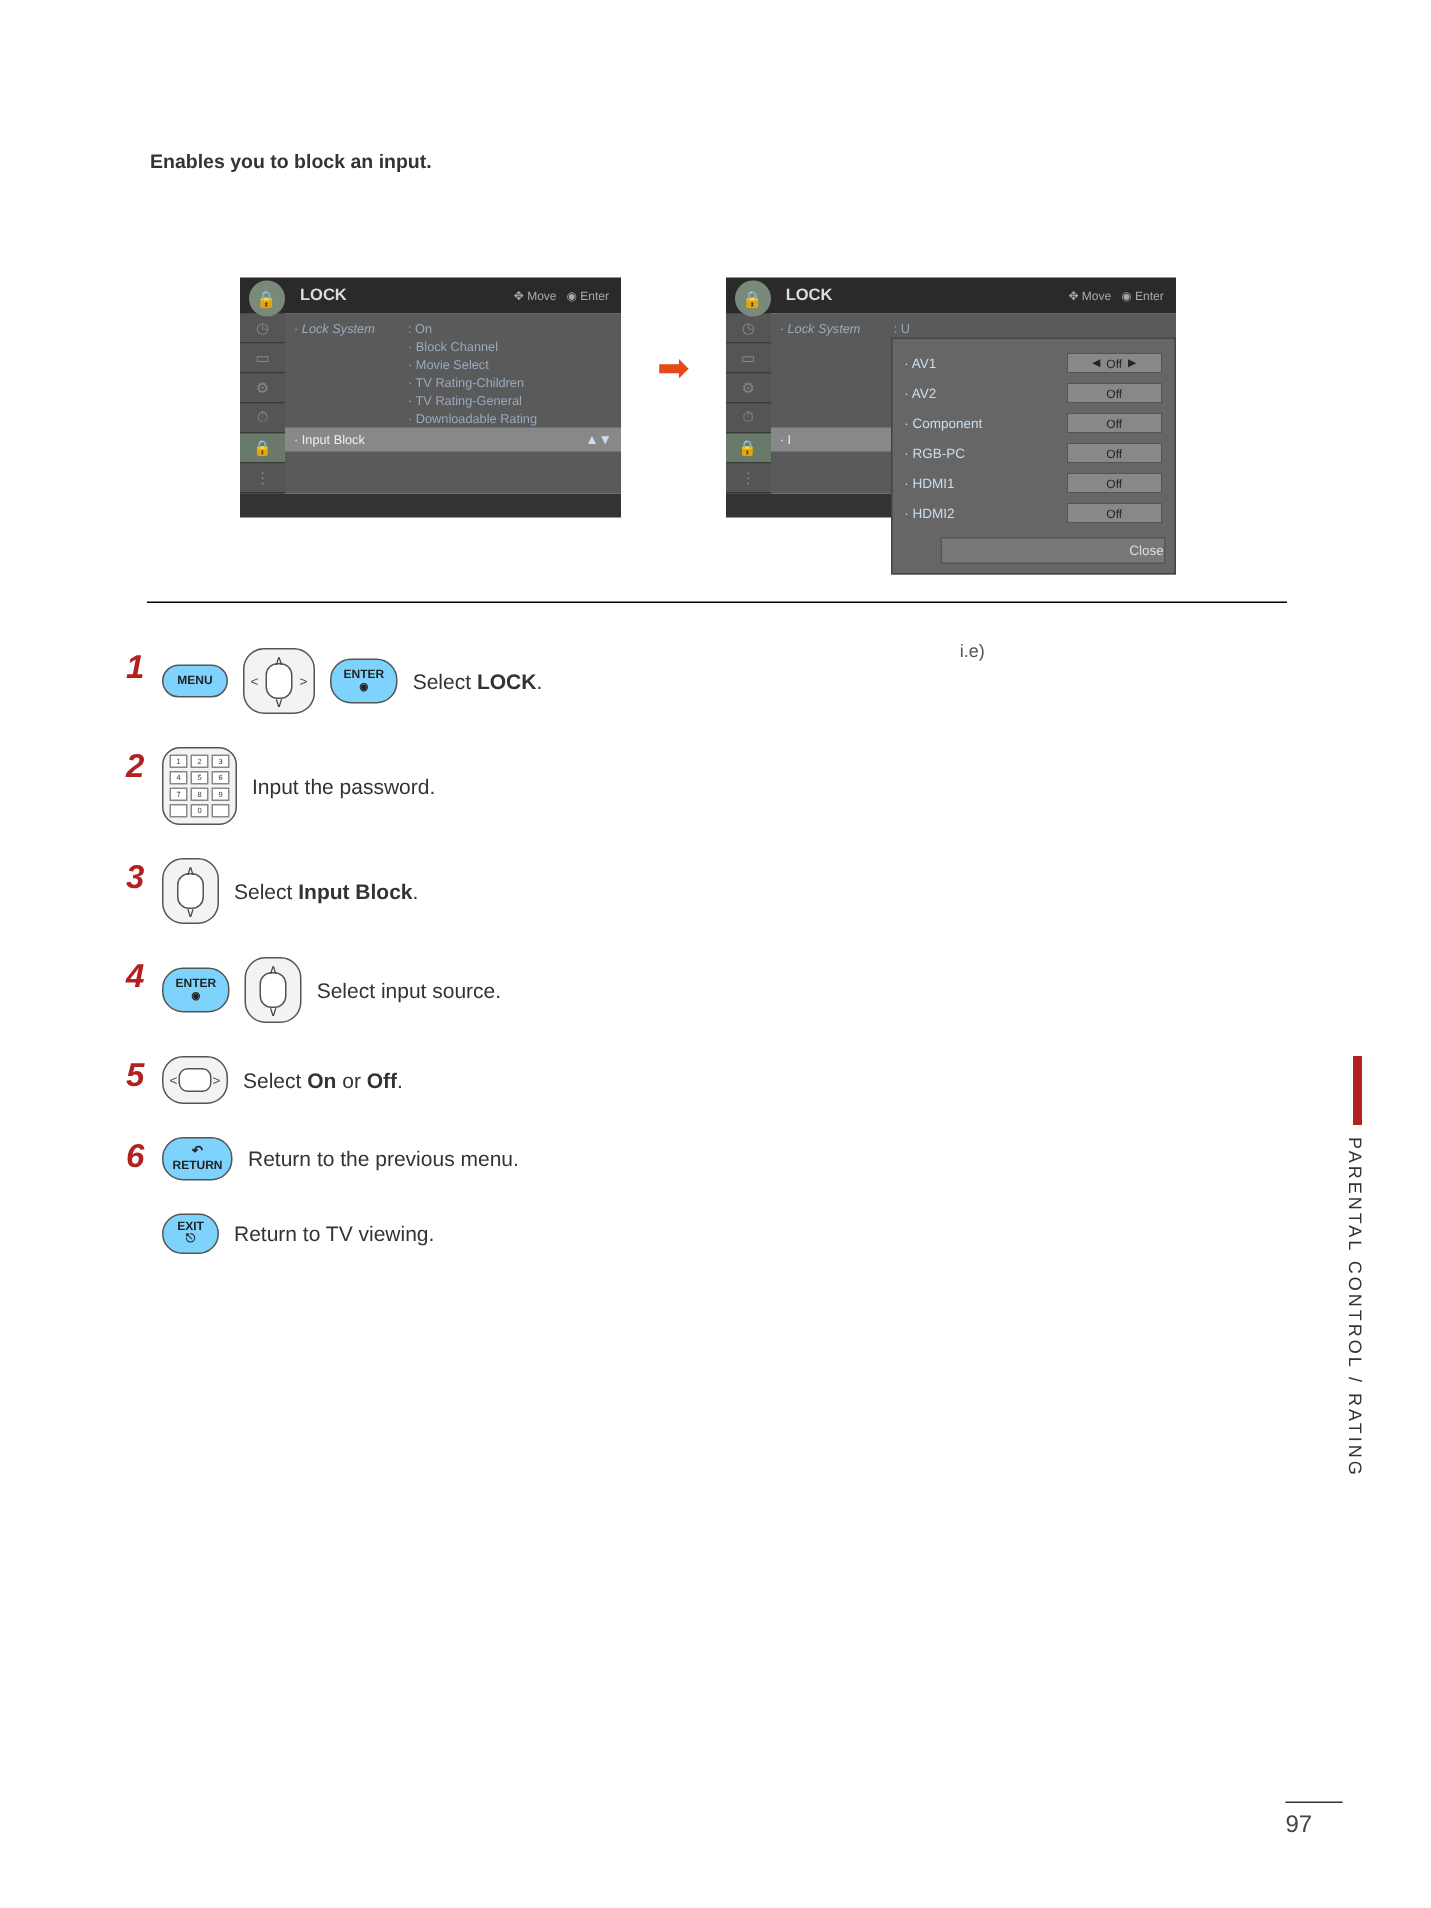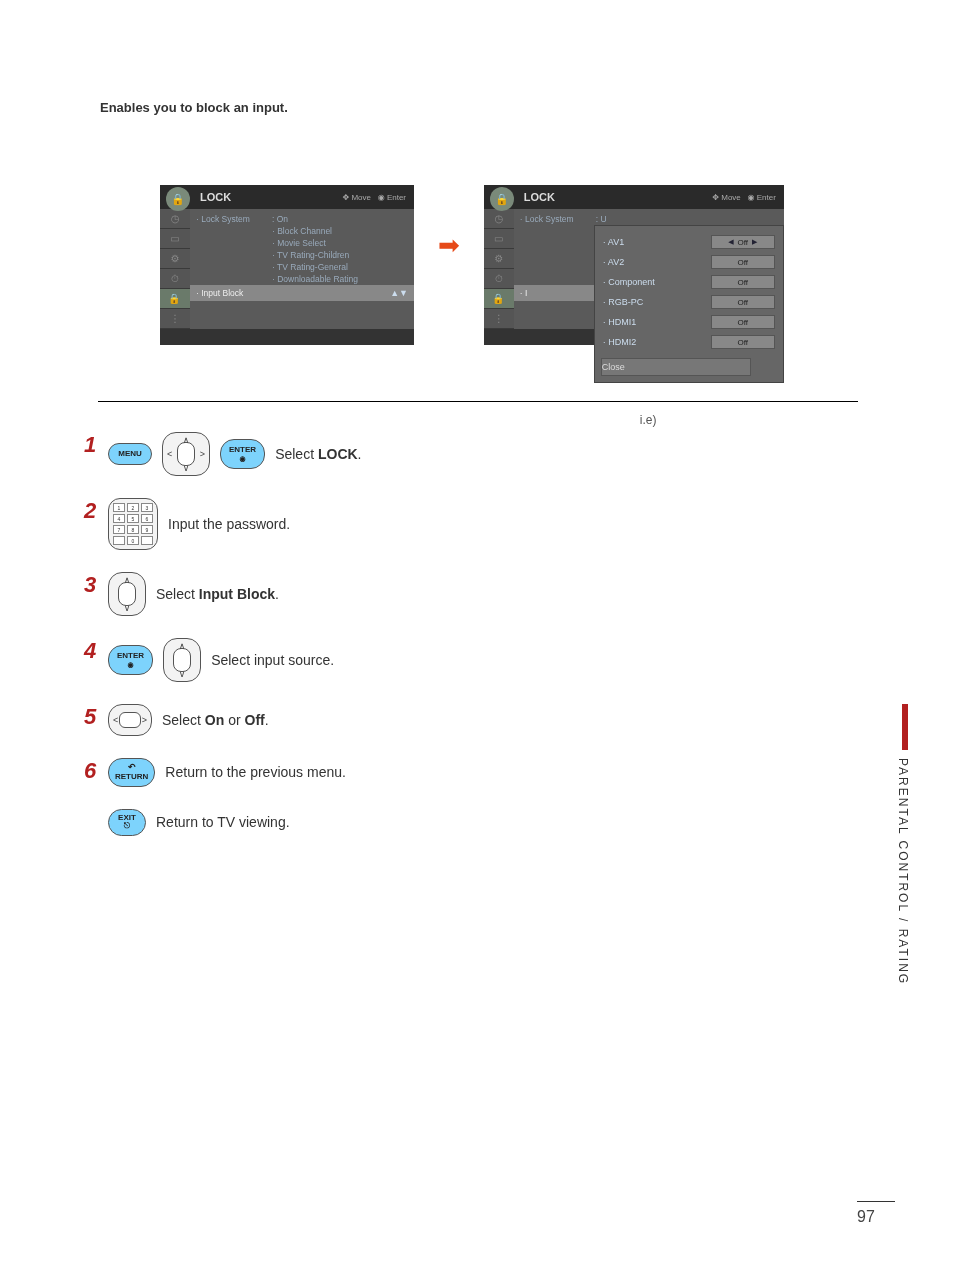--- a/index.html
+++ b/index.html
@@ -92,21 +92,21 @@
     flex: 1;
     padding: 4px 0;
     position: relative;
   }
   .osd-row {
     display: flex;
     padding: 1px 6px;
     font-size: 8.5px;
     color: #bcd;
   }
-  .osd-row .lab { width: 76px; color:#9ab; }
+  .osd-row .lab { width: 76px; color:#9ab;font-style:italic; }
   .osd-row .val { color:#9ab; }
   .osd-row.hl {
     background: #888;
     color: #eee;
     padding: 3px 6px;
     display:flex;justify-content:space-between;align-items:flex-end;
   }
   .osd-row.hl .val{color:#eee;}
   .updown{font-size:9px;color:#cde;}
   .osd-footer {
@@ -138,21 +138,21 @@
     background: #888;
     border: 1px solid #555;
     color: #222;
     font-size: 8px;
     display:flex;align-items:center;justify-content:center;
     gap:4px;
   }
   .pill .tri { color:#223; font-size:7px; }
   .close-row {
     margin-top: 6px;
-    text-align: left;
+    text-align: right;
     text-decoration: underline;
   }
   .close-btn {
     display:inline-block;
     width: 150px;
     padding: 3px 0;
     background:#777;
     border:1px solid #555;
     color:#ddd;
     font-size:9px;
@@ -406,21 +406,21 @@
         <div class="submenu-row">
           <span class="name">· HDMI2</span>
           <span class="pill">
               <span>Off</span>
             </span>
         </div>
         <div class="close-row">
           <span class="close-btn">Close</span>
         </div>
       </div>
-      <div class="ie-note" style="position:absolute;top:220px;left:120px;">i.e)</div>
+      <div class="ie-note" style="position:absolute;top:234px;left:120px;">i.e)</div>
     </div>
   </div>
 
   <hr class="divider">
 
   <div class="steps">
     <div class="step">
       <span class="stepnum">1</span>
       <span class="keycap">MENU</span>
       <span class="dpad">

